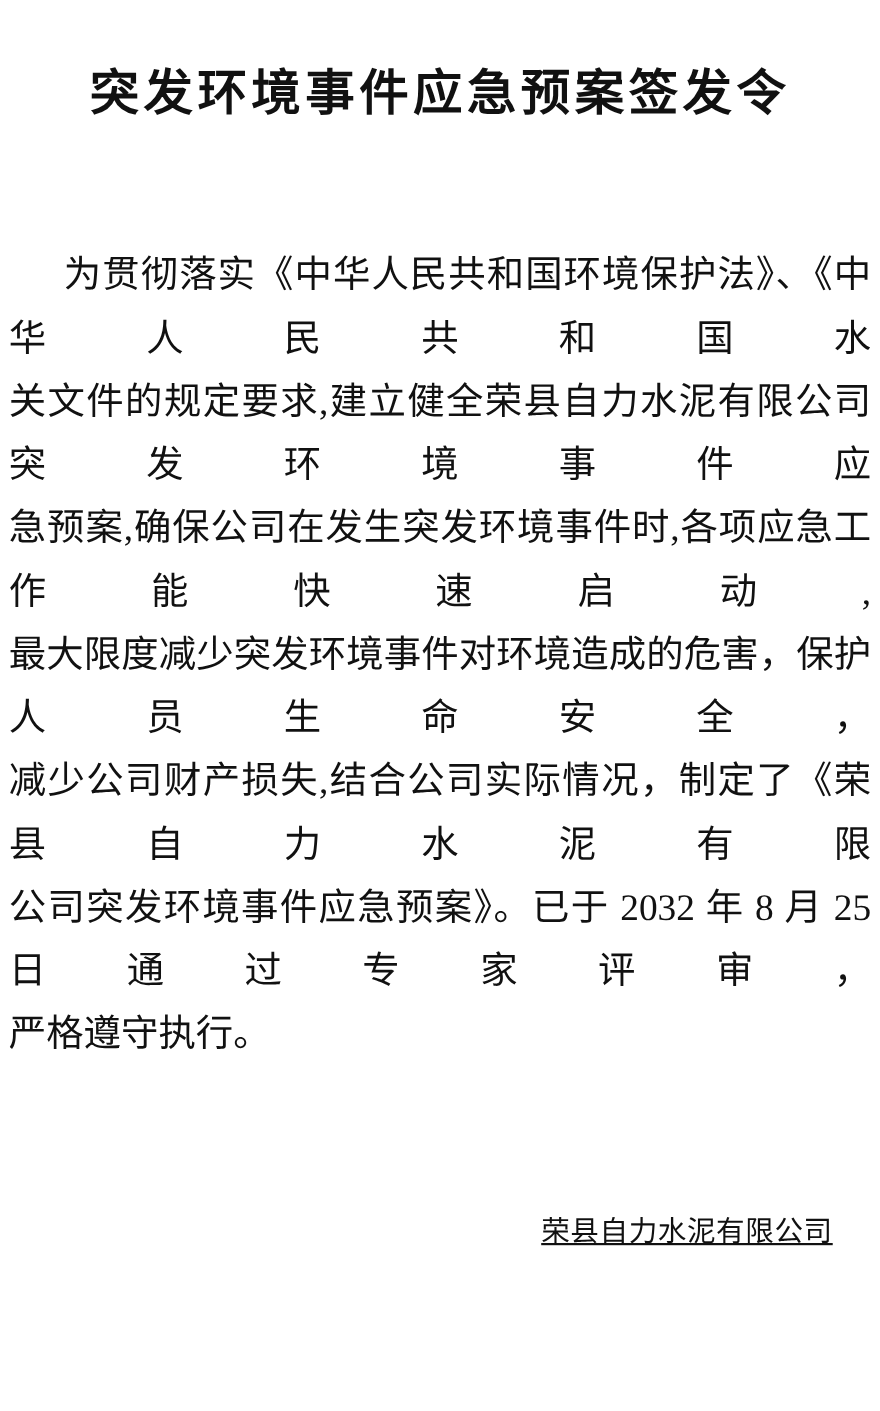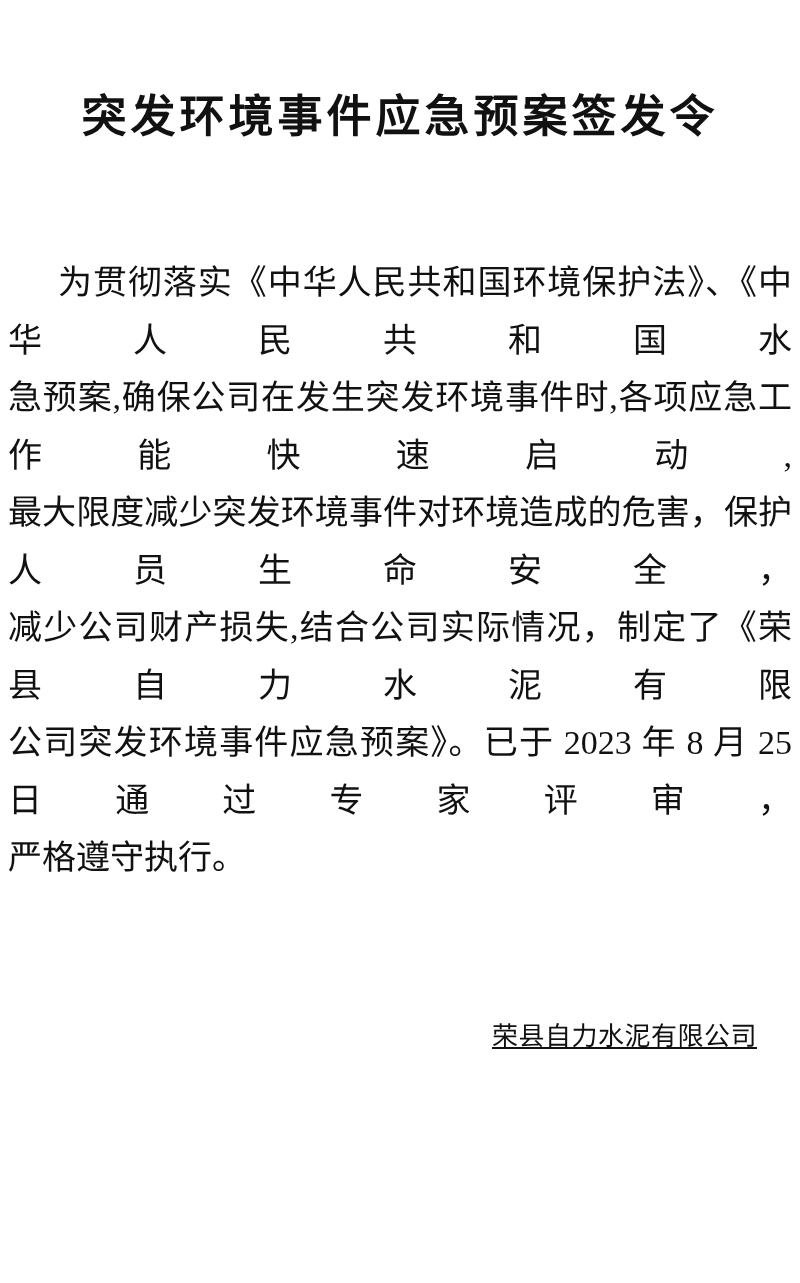--- a/index.html
+++ b/index.html
@@ -15,21 +15,21 @@
     overflow: hidden;
   }
   .page {
     position: relative;
     width: 800px;
     height: 1283px;
     background: #ffffff;
   }
   .doc-title {
     margin: 0;
-    padding-top: 90px;
+    padding-top: 58px;
     text-align: center;
     font-size: 45px;
     line-height: 54px;
     font-weight: 700;
     letter-spacing: 4px;
     white-space: nowrap;
   }
   .doc-body {
     margin: 110px 8px 0 8px;
     font-size: 34px;
@@ -66,24 +66,25 @@
 </head>
 <body style="background: rgb(255, 255, 255); color: rgb(17, 17, 17);">
 
 <div class="page">
 
   <h1 class="doc-title" data-bind="document.title">突发环境事件应急预案签发令</h1>
 
   <div class="doc-body">
     <div data-bind-list="document.body.lines">
         <div class="body-line">为贯彻落实《中华人民共和国环境保护法》、《中华人民共和国水</div>
+        <div class="body-line">关文件的规定要求,建立健全荣县自力水泥有限公司突发环境事件应</div>
         <div class="body-line">急预案,确保公司在发生突发环境事件时,各项应急工作能快速启动,</div>
         <div class="body-line">最大限度减少突发环境事件对环境造成的危害，保护人员生命安全，</div>
         <div class="body-line">减少公司财产损失,结合公司实际情况，制定了《荣县自力水泥有限</div>
-        <div class="body-line">公司突发环境事件应急预案》。已于 2023 年 8 月 25 日通过专家评审，</div>
+        <div class="body-line">公司突发环境事件应急预案》。已于 2032 年 8 月 25 日通过专家评审，</div>
       </div>
     <div class="body-line last" data-bind="document.body.last_line">严格遵守执行。</div>
   </div>
 
   <div class="signature">
     <div class="company" data-bind="document.signature.company_name">荣县自力水泥有限公司</div>
   </div>
 
 </div>
 

